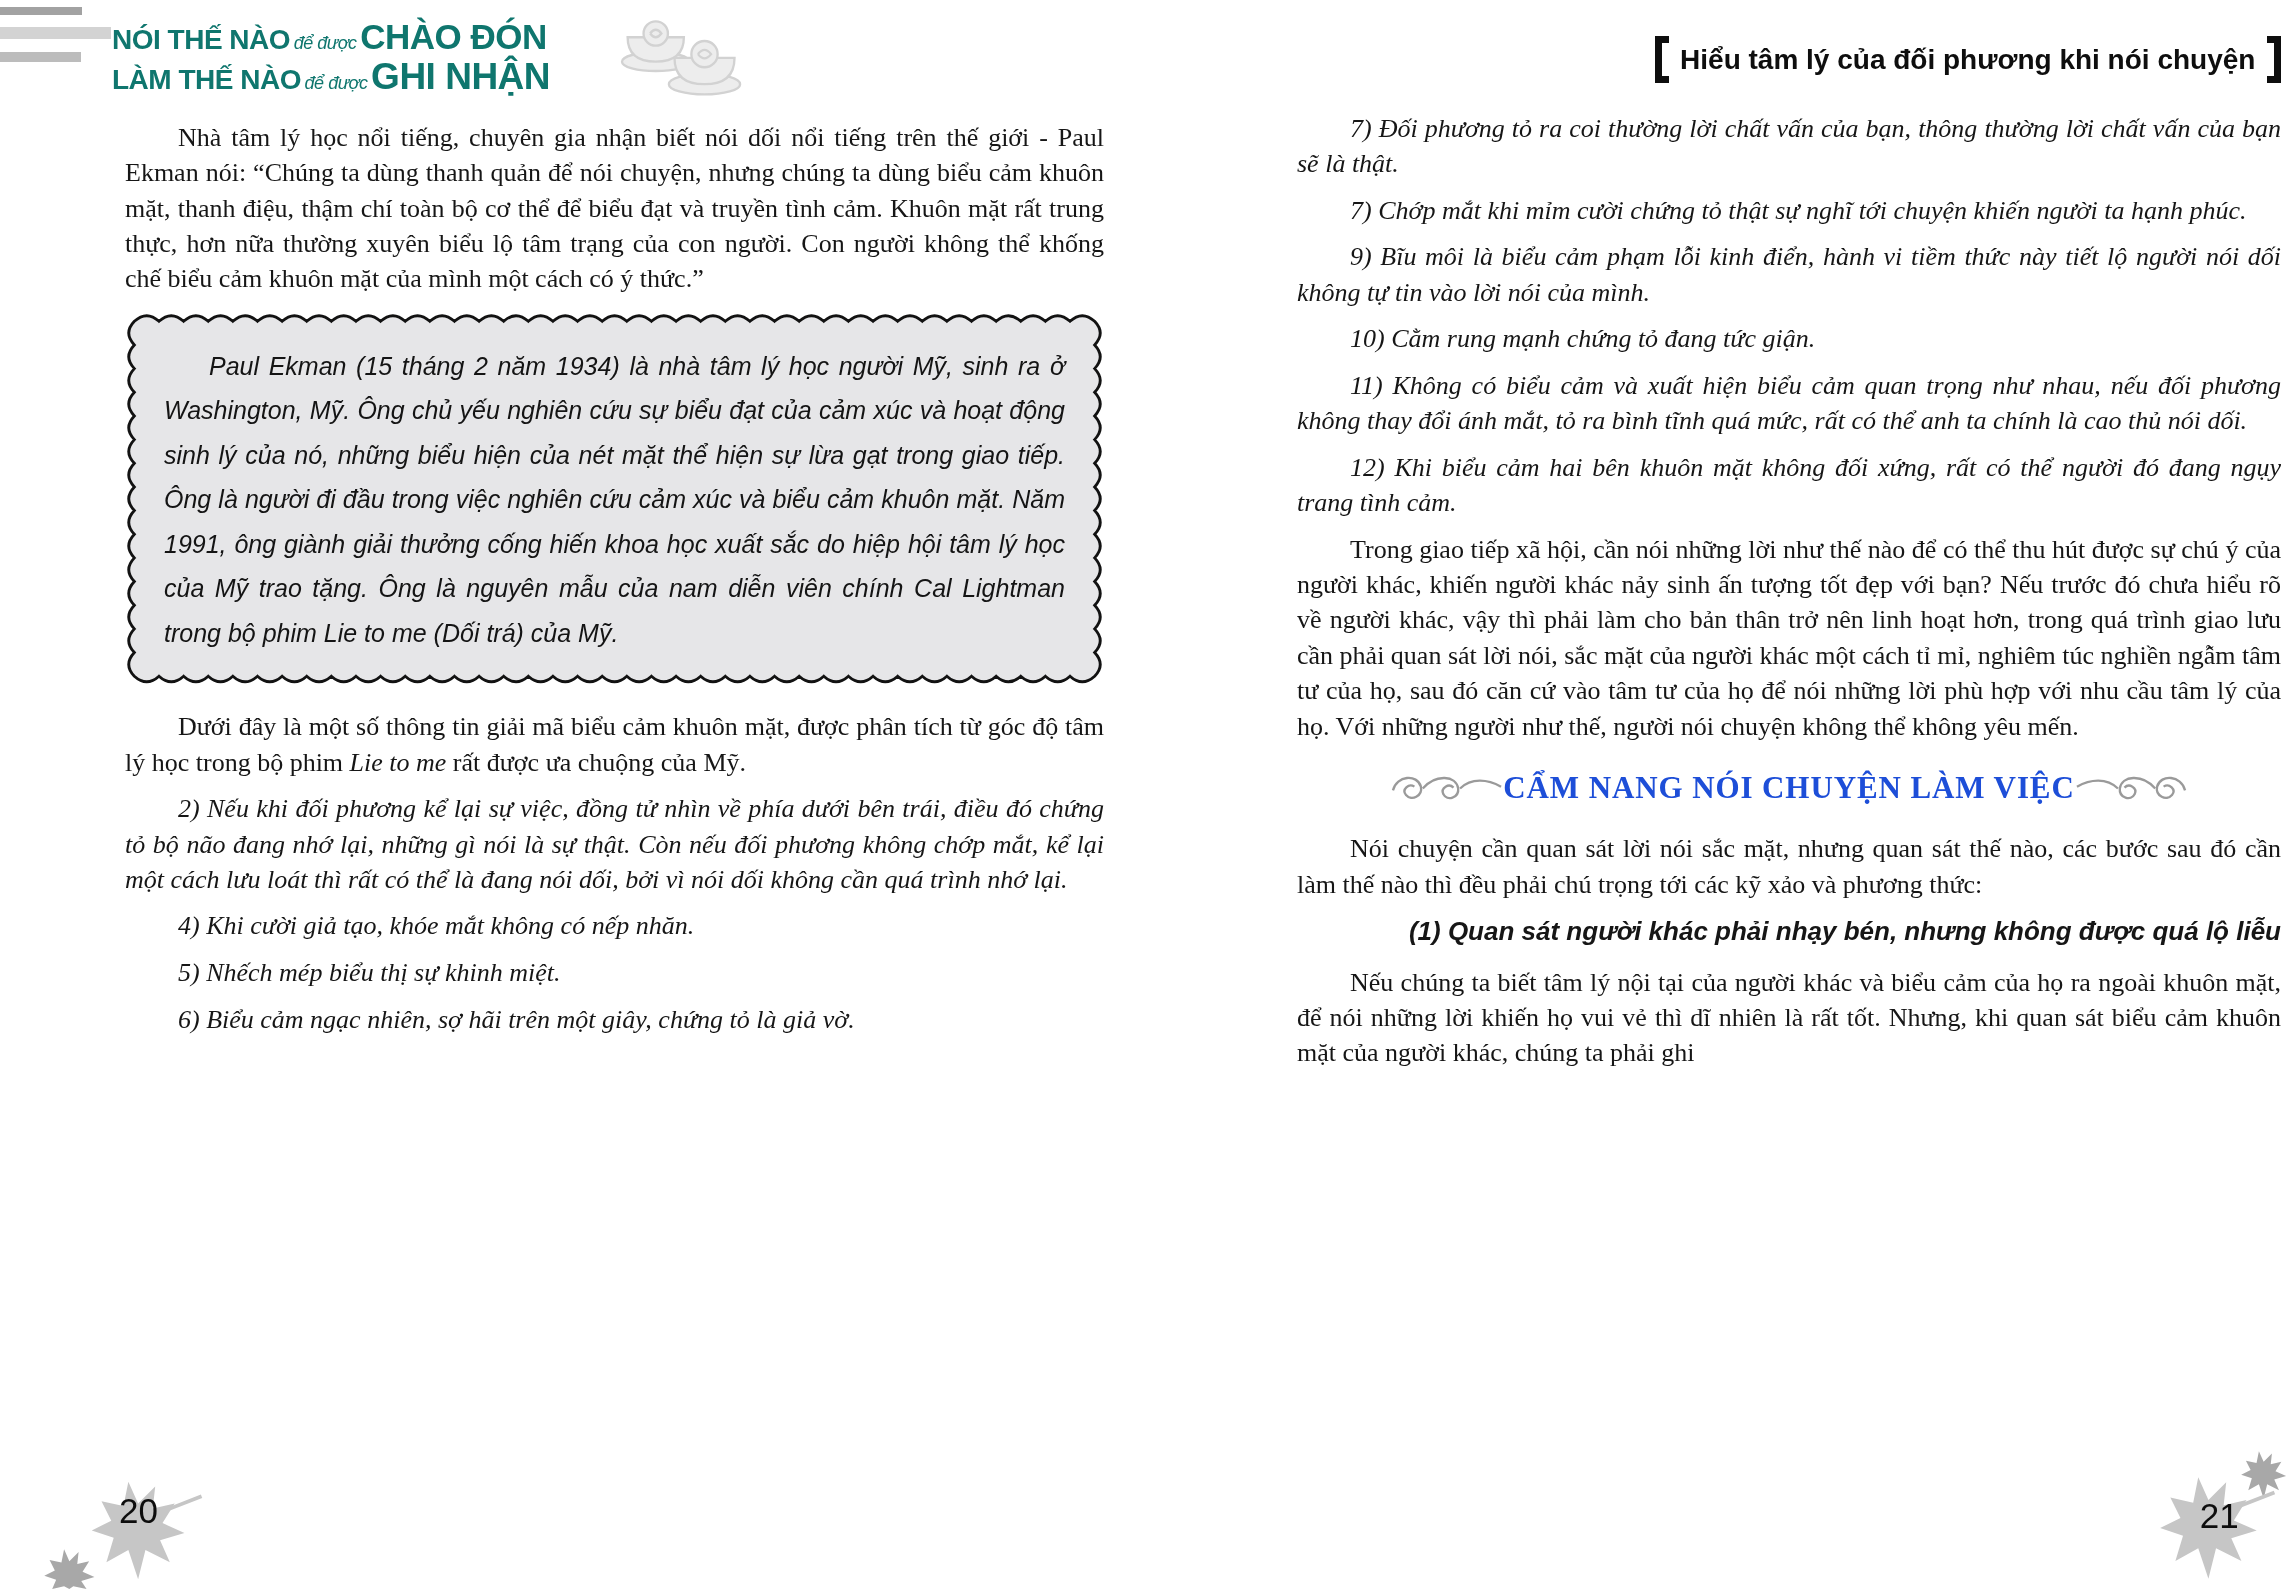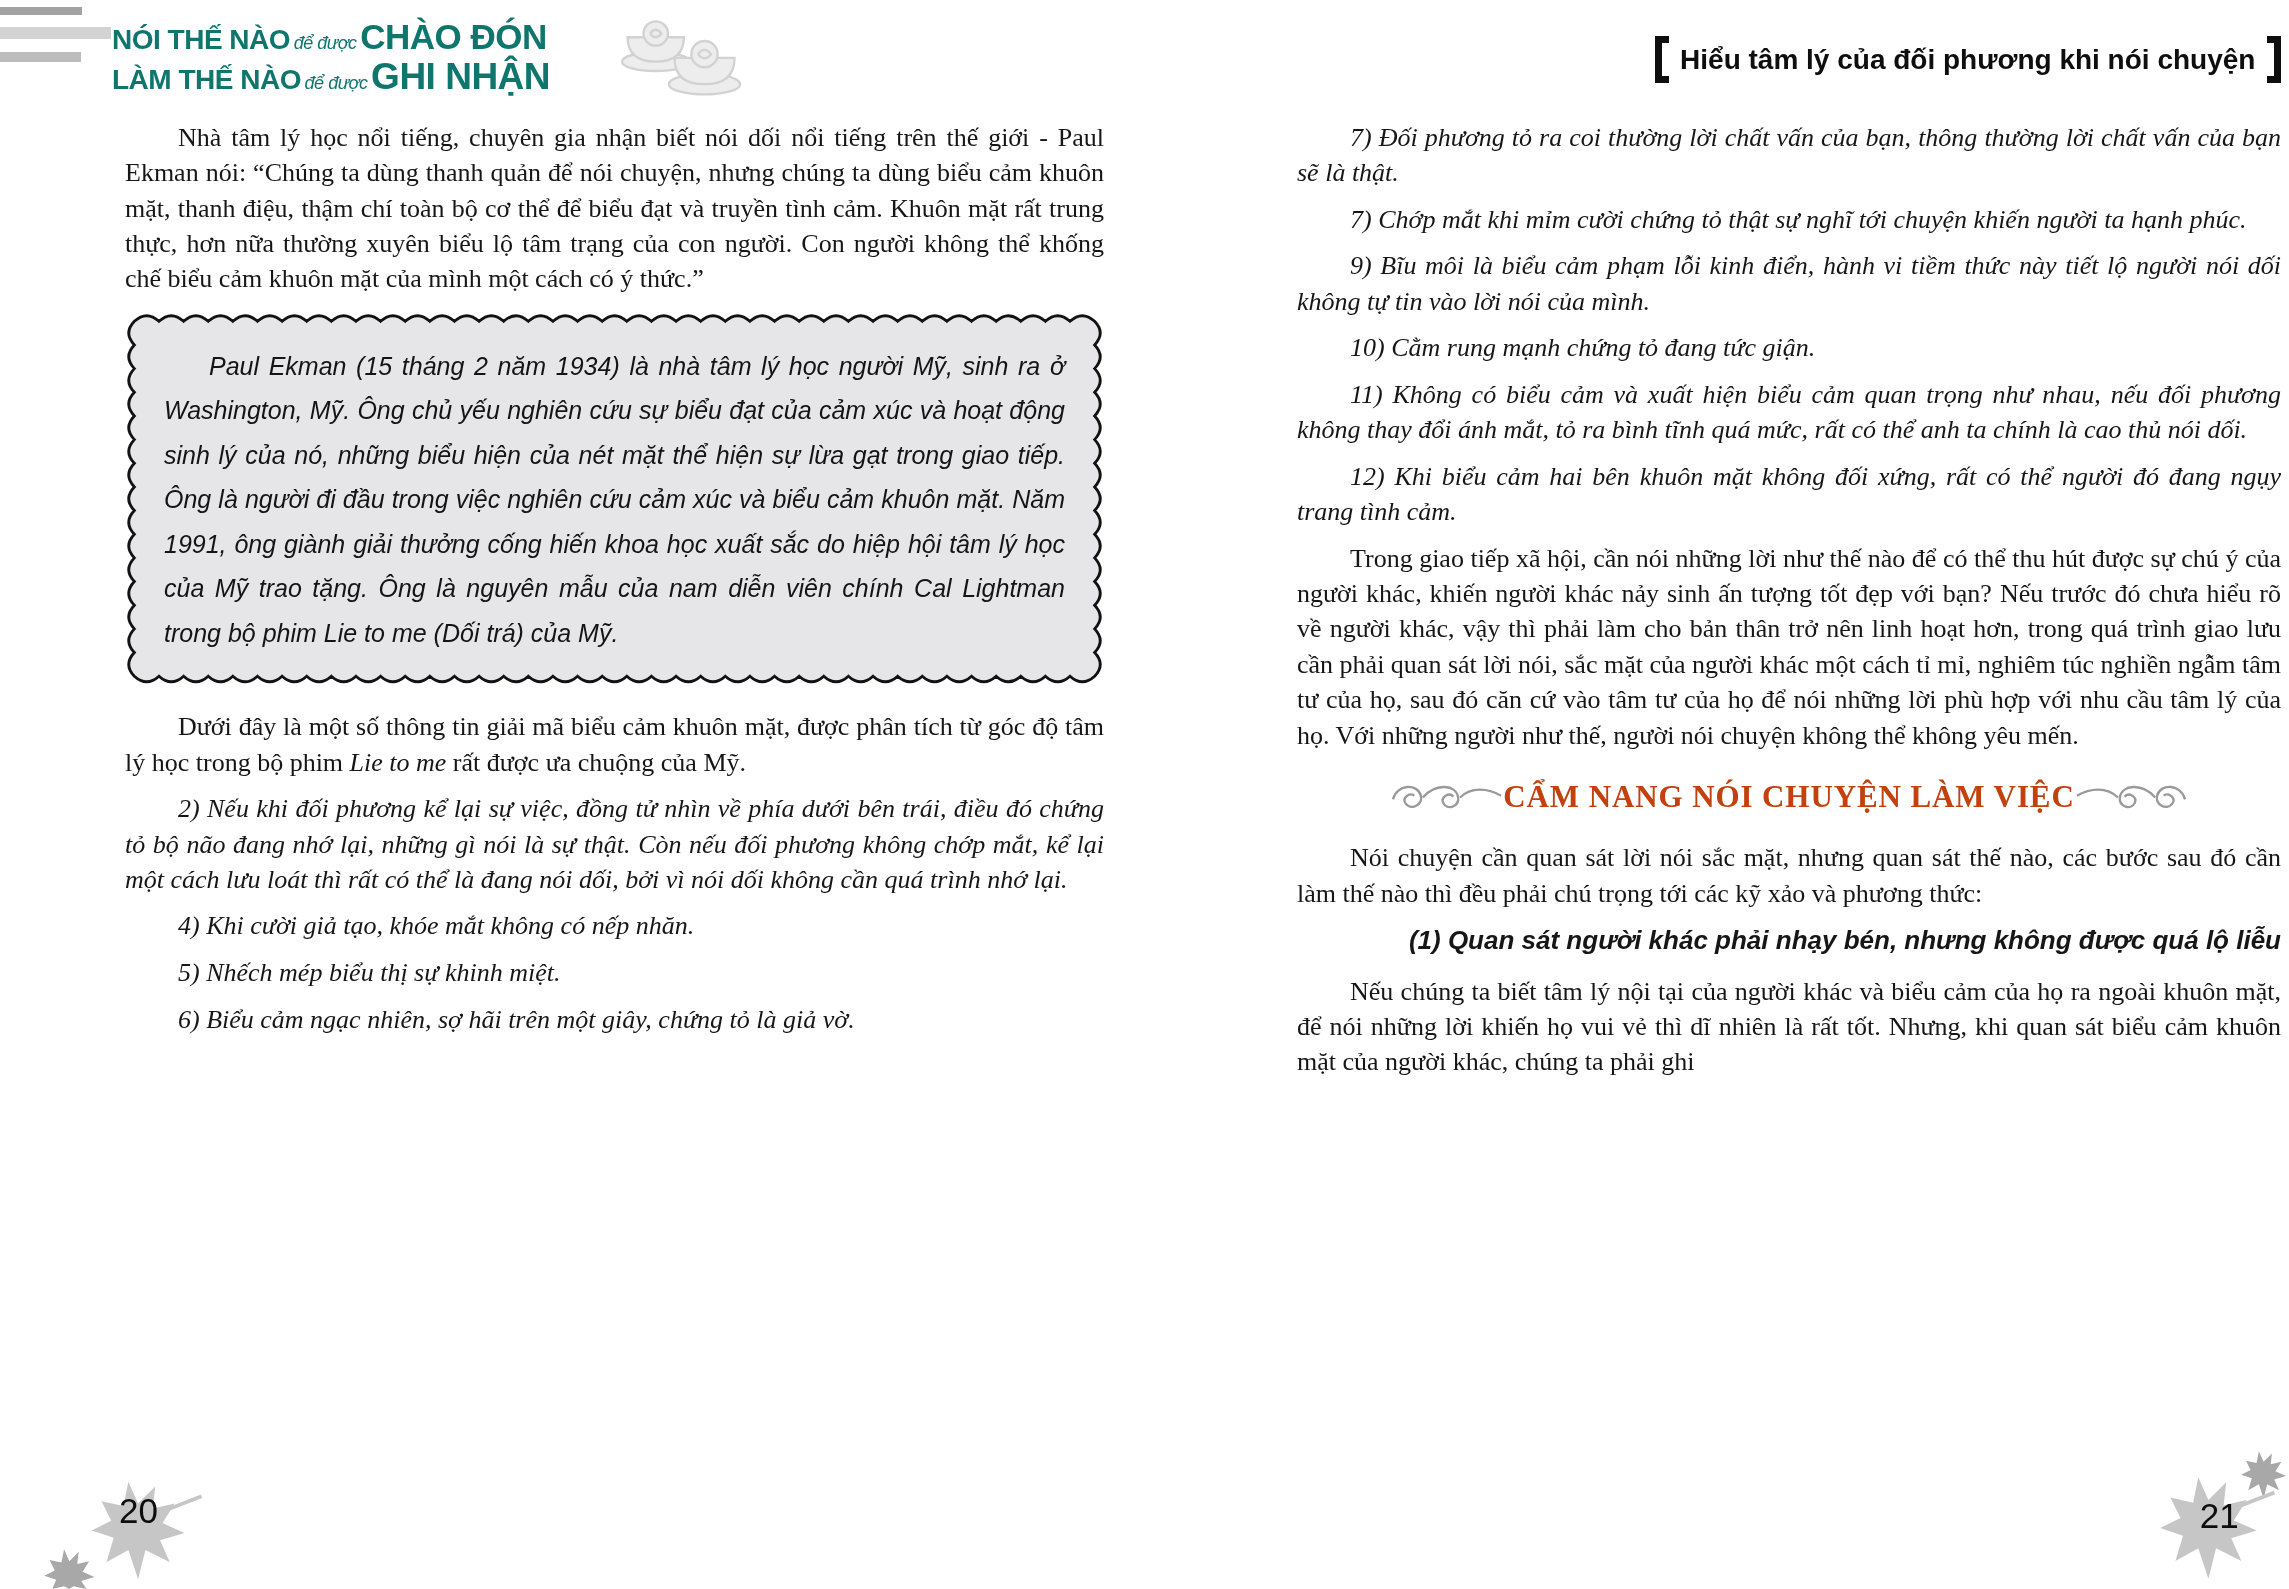--- a/index.html
+++ b/index.html
@@ -44,21 +44,21 @@
   .bracket { width: 14px; height: 47px; box-sizing: border-box; }
   .bracket.bl { border-left: 7.5px solid #0e0e0e; border-top: 7.5px solid #0e0e0e; border-bottom: 7.5px solid #0e0e0e; }
   .bracket.br { border-right: 7.5px solid #0e0e0e; border-top: 7.5px solid #0e0e0e; border-bottom: 7.5px solid #0e0e0e; }
   .rp-title {
     font-family: "Liberation Sans", "DejaVu Sans", sans-serif;
     font-weight: bold; font-size: 28px; color: #0e0e0e; white-space: nowrap;
   }
 
   
   .lp-body { position: absolute; top: 120px; left: 125px; width: 979px; }
-  .rp-body { position: absolute; top: 120px; left: 152px; width: 984px; }
+  .rp-body { position: absolute; top: 111px; left: 152px; width: 984px; }
 
   .para {
     margin: 0 0 11.2px 0;
     font-size: 26px; line-height: 1.36;
     text-align: justify; text-indent: 53px;
   }
   .para.item { font-style: italic; }
   .movie-title { font-style: italic; }
 
   
@@ -70,21 +70,21 @@
     font-family: "Liberation Sans", "DejaVu Sans", sans-serif;
     font-style: italic; font-size: 25px; line-height: 1.78;
     text-align: justify; text-indent: 45px; color: #141414;
   }
 
   
   .section-heading {
     display: flex; align-items: center; justify-content: center; 
     margin: 24px 0 22.5px 0;
     font-size: 31px; font-weight: bold; letter-spacing: 0.9px;
-    color: #c2410c; text-indent: 0; white-space: nowrap;
+    color: #1d4ed8; text-indent: 0; white-space: nowrap;
   }
   .flourish { flex: 0 0 auto; }
   .flourish.mirror { transform: scaleX(-1); }
 
   .subpoint {
     margin: 3.7px 0 15px 0;
     font-family: "Liberation Sans", "DejaVu Sans", sans-serif;
     font-weight: bold; font-style: italic;
     font-size: 26px; line-height: 1.4;
     text-indent: 53px; text-align: right;

